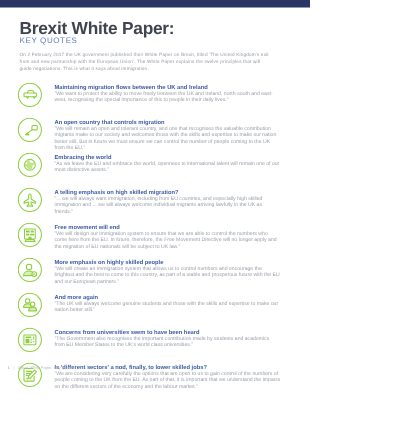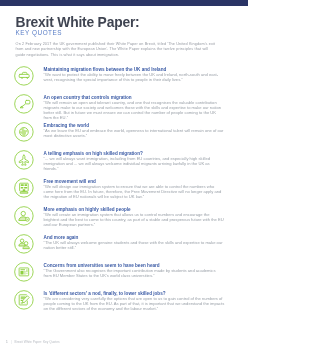--- a/index.html
+++ b/index.html
@@ -1,18 +1,18 @@
 <!DOCTYPE html>
 <html><head>
 <meta charset="utf-8">
 <style>
   html,body{margin:0;padding:0;}
   body{width:250px;height:353px;background:#ffffff;overflow:hidden;
        font-family:"Liberation Sans",sans-serif;-webkit-font-smoothing:antialiased;}
-  .page{position:relative;width:250px;height:353px;background:#fff;}
+  .page{position:relative;width:250px;height:305px;background:#fff;}
   .topbar{position:absolute;left:0;top:0;width:248px;height:6px;background:#2a3465;}
   .content{position:absolute;left:15.6px;top:6px;right:4px;}
   .title{font-size:13.85px;font-weight:bold;color:#3f4451;letter-spacing:-0.2px;margin:0;
          position:absolute;left:0;top:9.2px;line-height:14px;white-space:nowrap;}
   .subtitle{font-size:6.4px;font-weight:normal;color:#5b7fc7;letter-spacing:0.5px;margin:0;position:absolute;left:0;top:22.6px;line-height:7px;white-space:nowrap;}
   .intro{font-size:3.75px;letter-spacing:0.13px;color:#9599a1;line-height:5.1px;margin:0;position:absolute;left:0;top:36.4px;width:201px;}
   .sections{position:absolute;left:0;top:0;width:250px;}
   .sec{position:absolute;left:0;width:250px;}
   .icon{position:absolute;left:13.9px;top:-0.8px;width:19.8px;height:19.8px;display:block;}
   .txt{position:absolute;left:43.6px;top:0px;width:181px;}

